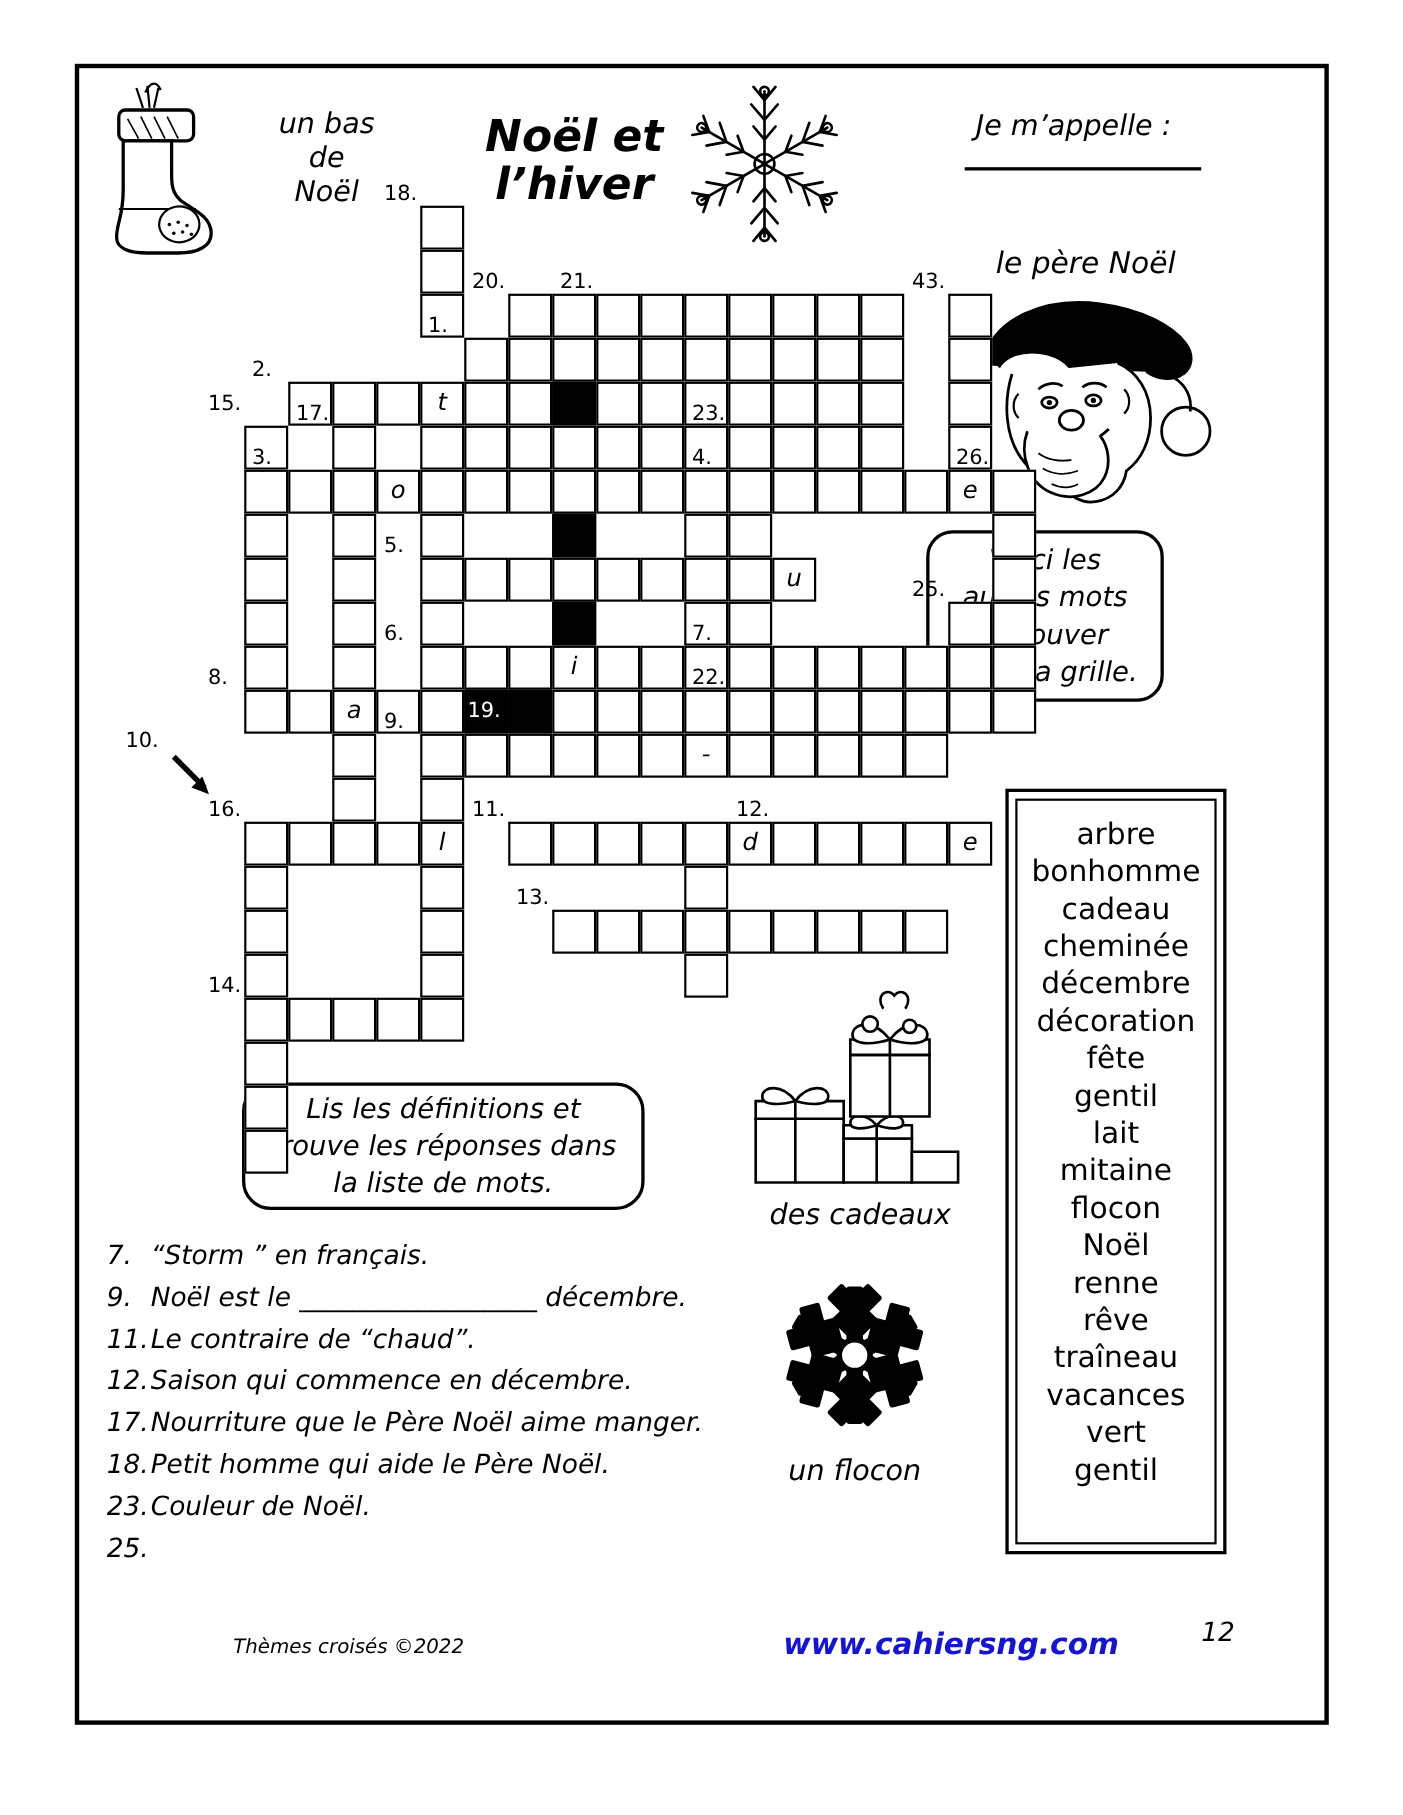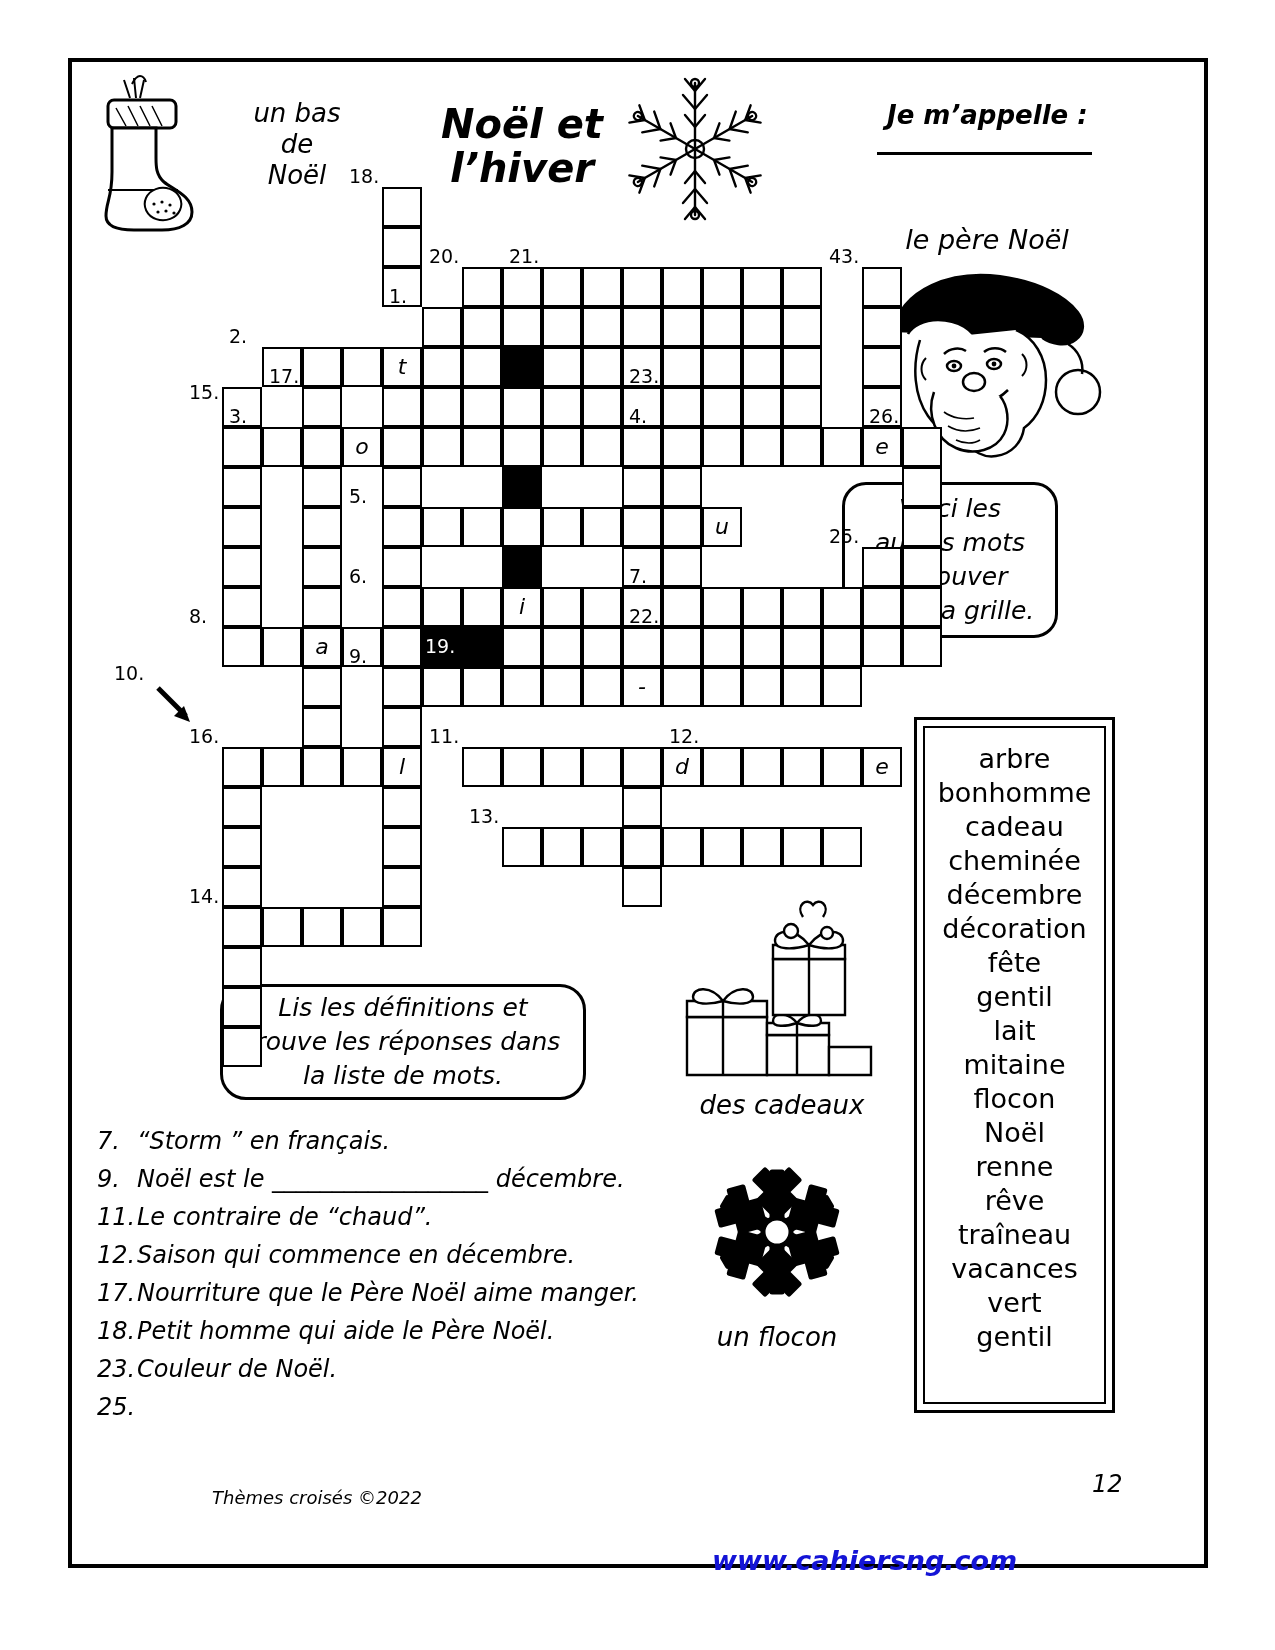--- a/index.html
+++ b/index.html
@@ -2,21 +2,21 @@
 <html><head>
 <meta charset="utf-8">
 <style>
   html,body{margin:0;padding:0;background:#fff;}
   body{width:1275px;height:1650px;font-family:"DejaVu Sans",sans-serif;color:#000;position:relative;overflow:hidden;}
   .page{position:absolute;left:68px;top:58px;width:1140px;height:1510px;border:4px solid #000;box-sizing:border-box;}
   .abs{position:absolute;}
   
   .title{font-family:"DejaVu Sans",sans-serif;font-weight:bold;font-style:italic;font-size:40px;line-height:44px;text-align:center;}
   .label-it{font-style:italic;font-size:26px;line-height:31px;text-align:center;}
-  .name-label{font-style:italic;font-size:26px;font-weight:bold;}
+  .name-label{font-style:italic;font-size:26px;}
   .name-line{border-bottom:3px solid #000;width:215px;height:2px;}
   
   #grid-layer{position:absolute;left:0;top:0;width:1140px;height:1510px;}
   .cell{position:absolute;box-sizing:border-box;border:2px solid #000;background:#fff;width:40px;height:40px;}
   .cell.blk{background:#000;}
   .cell span{display:block;width:100%;height:100%;line-height:36px;text-align:center;font-size:22px;font-style:italic;font-family:"DejaVu Sans",sans-serif;}
   .cnum{position:absolute;font-size:19px;font-family:"DejaVu Sans",sans-serif;}
   .cnum.onblack{color:#fff;}
   
   .bubble{position:absolute;border:3px solid #000;border-radius:26px;background:#fff;display:flex;align-items:center;justify-content:center;text-align:center;font-style:italic;}
@@ -325,21 +325,21 @@
       <div class="cell blk" style="left: 430px; top: 285px;"></div>
       <div class="cell" style="left: 470px; top: 285px;"></div>
       <div class="cell" style="left: 510px; top: 285px;"></div>
       <div class="cell" style="left: 550px; top: 285px;"></div>
       <div class="cell" style="left: 590px; top: 285px;"></div>
       <div class="cell" style="left: 630px; top: 285px;"></div>
       <div class="cell" style="left: 670px; top: 285px;"></div>
       <div class="cell" style="left: 710px; top: 285px;"></div>
       <div class="cell" style="left: 790px; top: 285px;"></div>
       <div class="cell" style="left: 150px; top: 325px;"></div>
-      <div class="cnum" style="left: 117px; top: 319px;">15.</div>
+      <div class="cnum" style="left: 117px; top: 294px;">15.</div>
       <div class="cell" style="left: 230px; top: 325px;"></div>
       <div class="cnum" style="left: 197px; top: 303px;">17.</div>
       <div class="cell" style="left: 310px; top: 325px;"></div>
       <div class="cell" style="left: 350px; top: 325px;"></div>
       <div class="cell" style="left: 390px; top: 325px;"></div>
       <div class="cell" style="left: 430px; top: 325px;"></div>
       <div class="cell" style="left: 470px; top: 325px;"></div>
       <div class="cell" style="left: 510px; top: 325px;"></div>
       <div class="cell" style="left: 550px; top: 325px;"></div>
       <div class="cell" style="left: 590px; top: 325px;"></div>
@@ -513,16 +513,16 @@
       <div class="cell" style="left: 190px; top: 845px;"></div>
       <div class="cell" style="left: 230px; top: 845px;"></div>
       <div class="cell" style="left: 270px; top: 845px;"></div>
       <div class="cell" style="left: 310px; top: 845px;"></div>
       <div class="cell" style="left: 150px; top: 885px;"></div>
       <div class="cell" style="left: 150px; top: 925px;"></div>
       <div class="cell" style="left: 150px; top: 965px;"></div>
     </div>
 
   <div class="footer-left" style="left:140px;top:1425px;">Thèmes croisés ©2022</div>
-  <div class="footer-url" style="left:640px;top:1483px;">www.cahiersng.com</div>
+  <div class="footer-url" style="left:640px;top:1418px;">www.cahiersng.com</div>
   <div class="pageno" style="left:1020px;top:1408px;">12</div>
 
 </div>
 
 </body></html>

